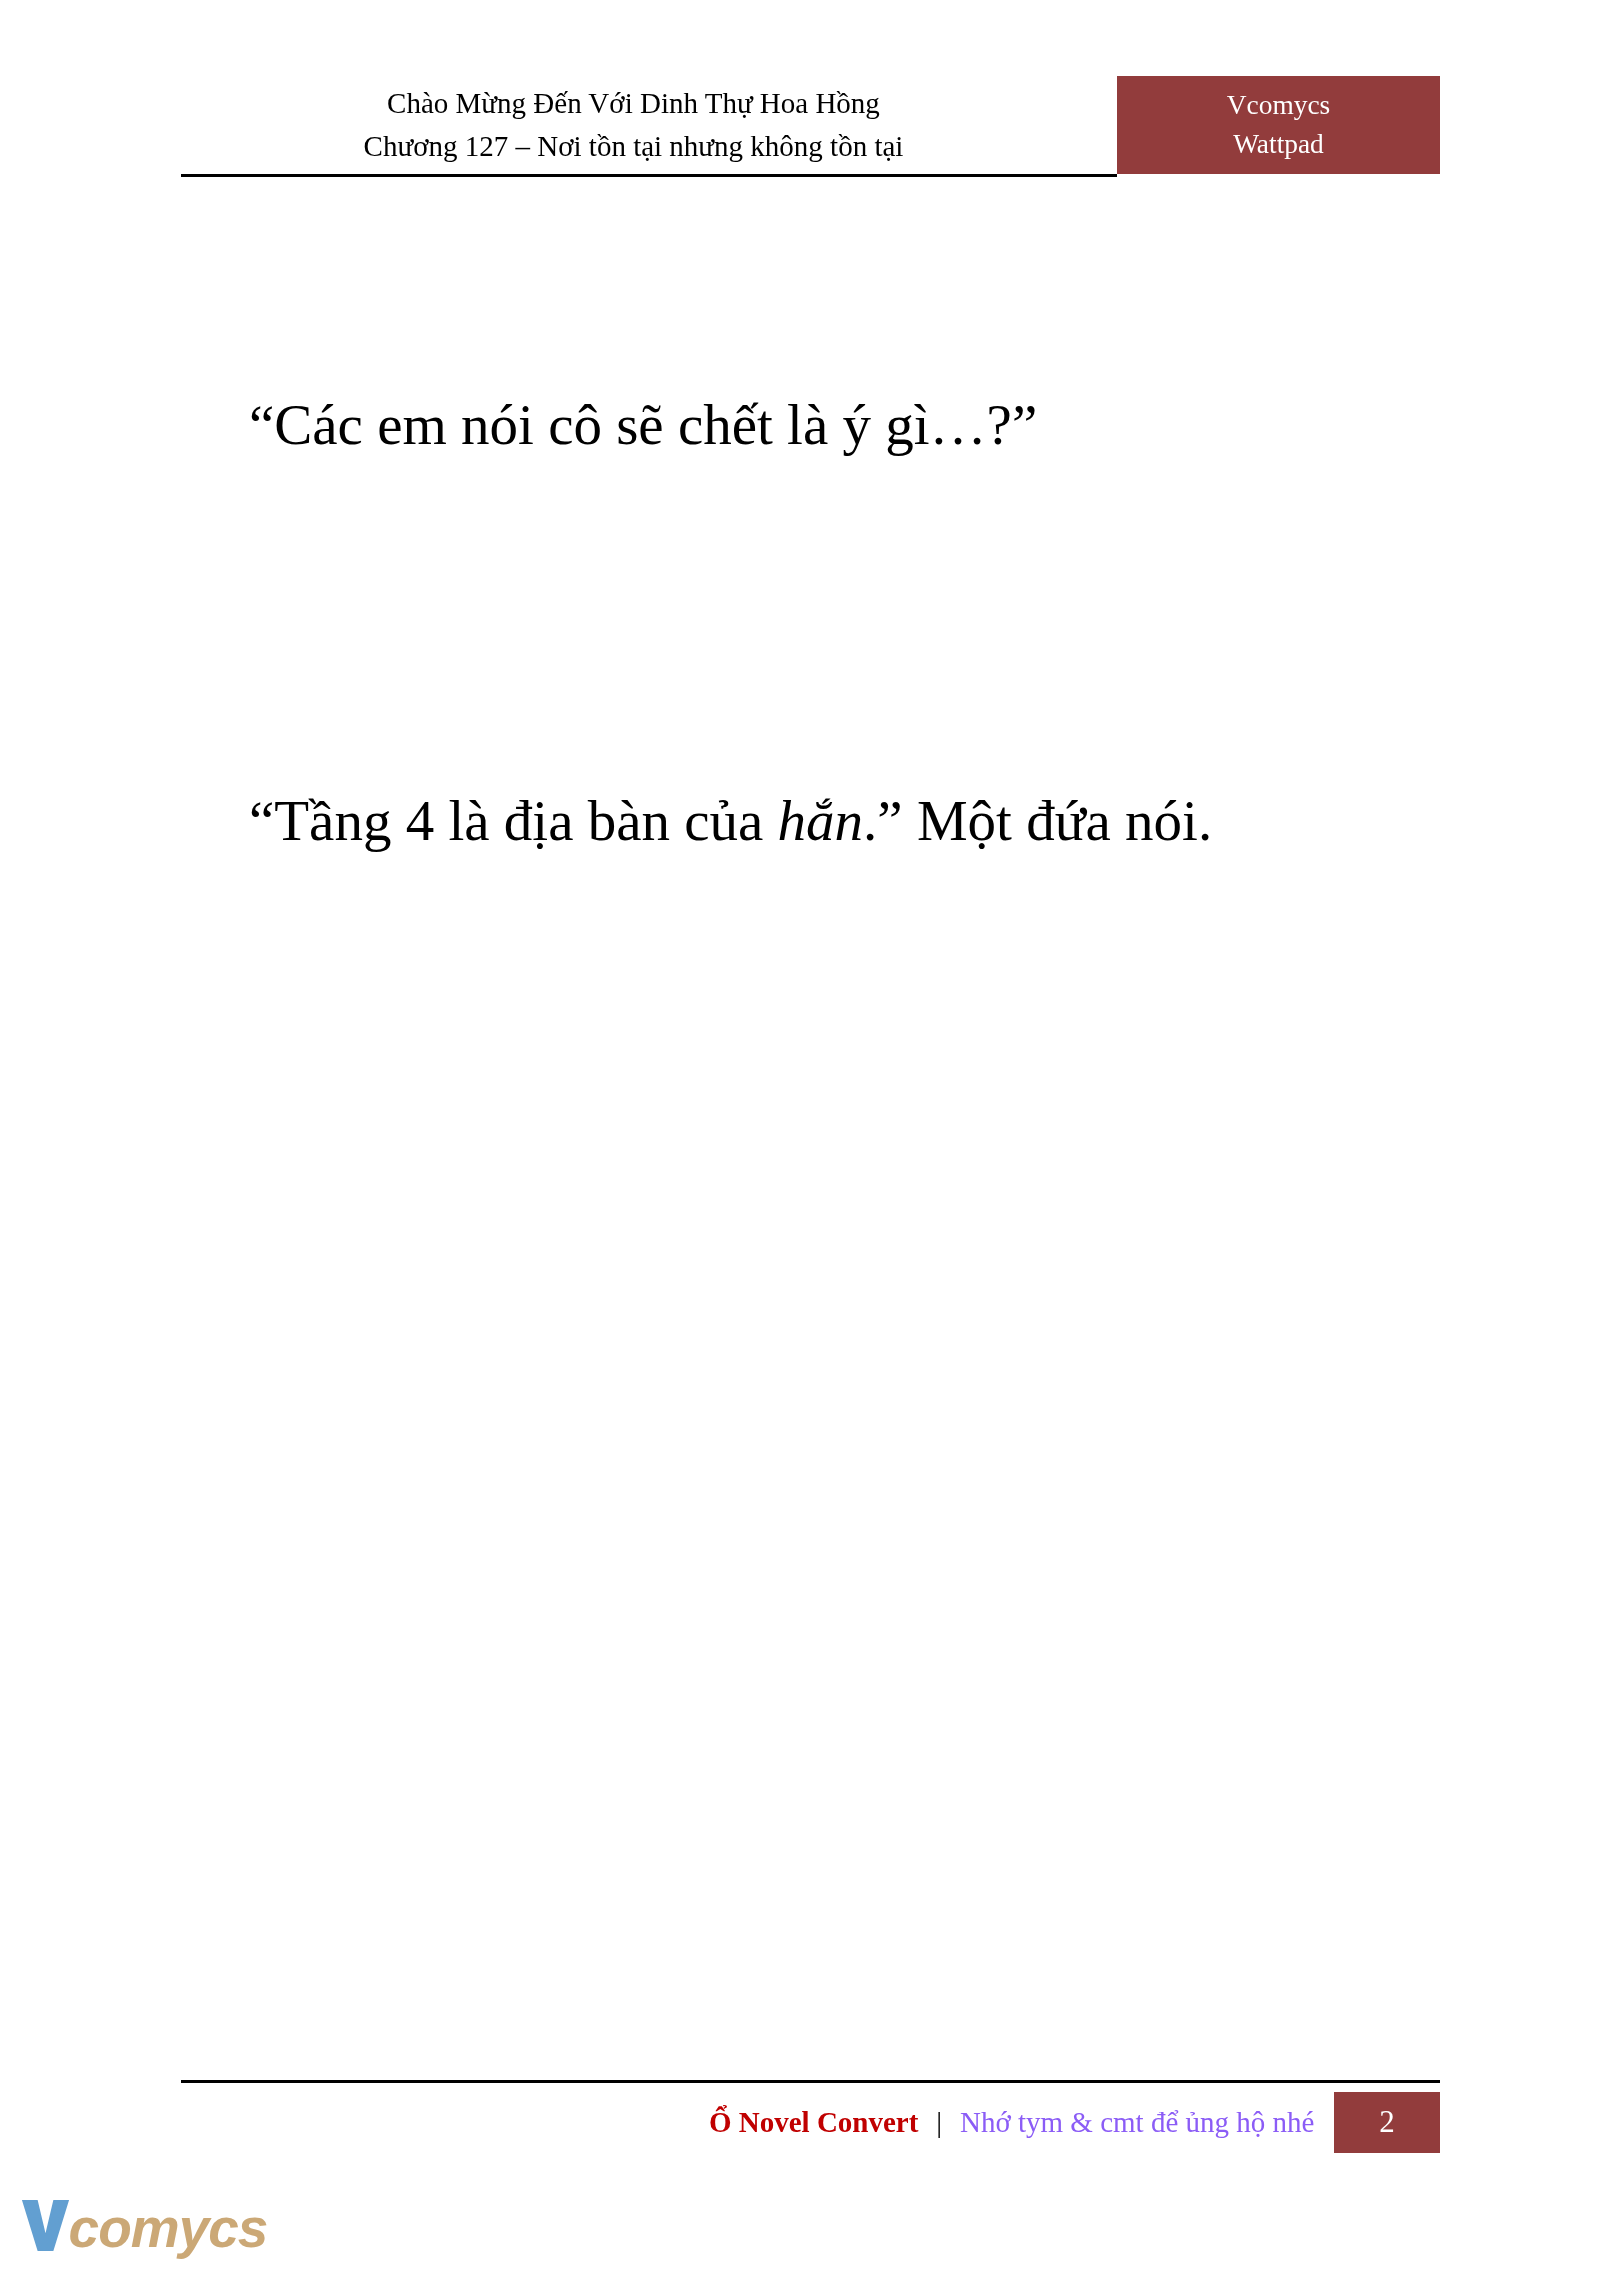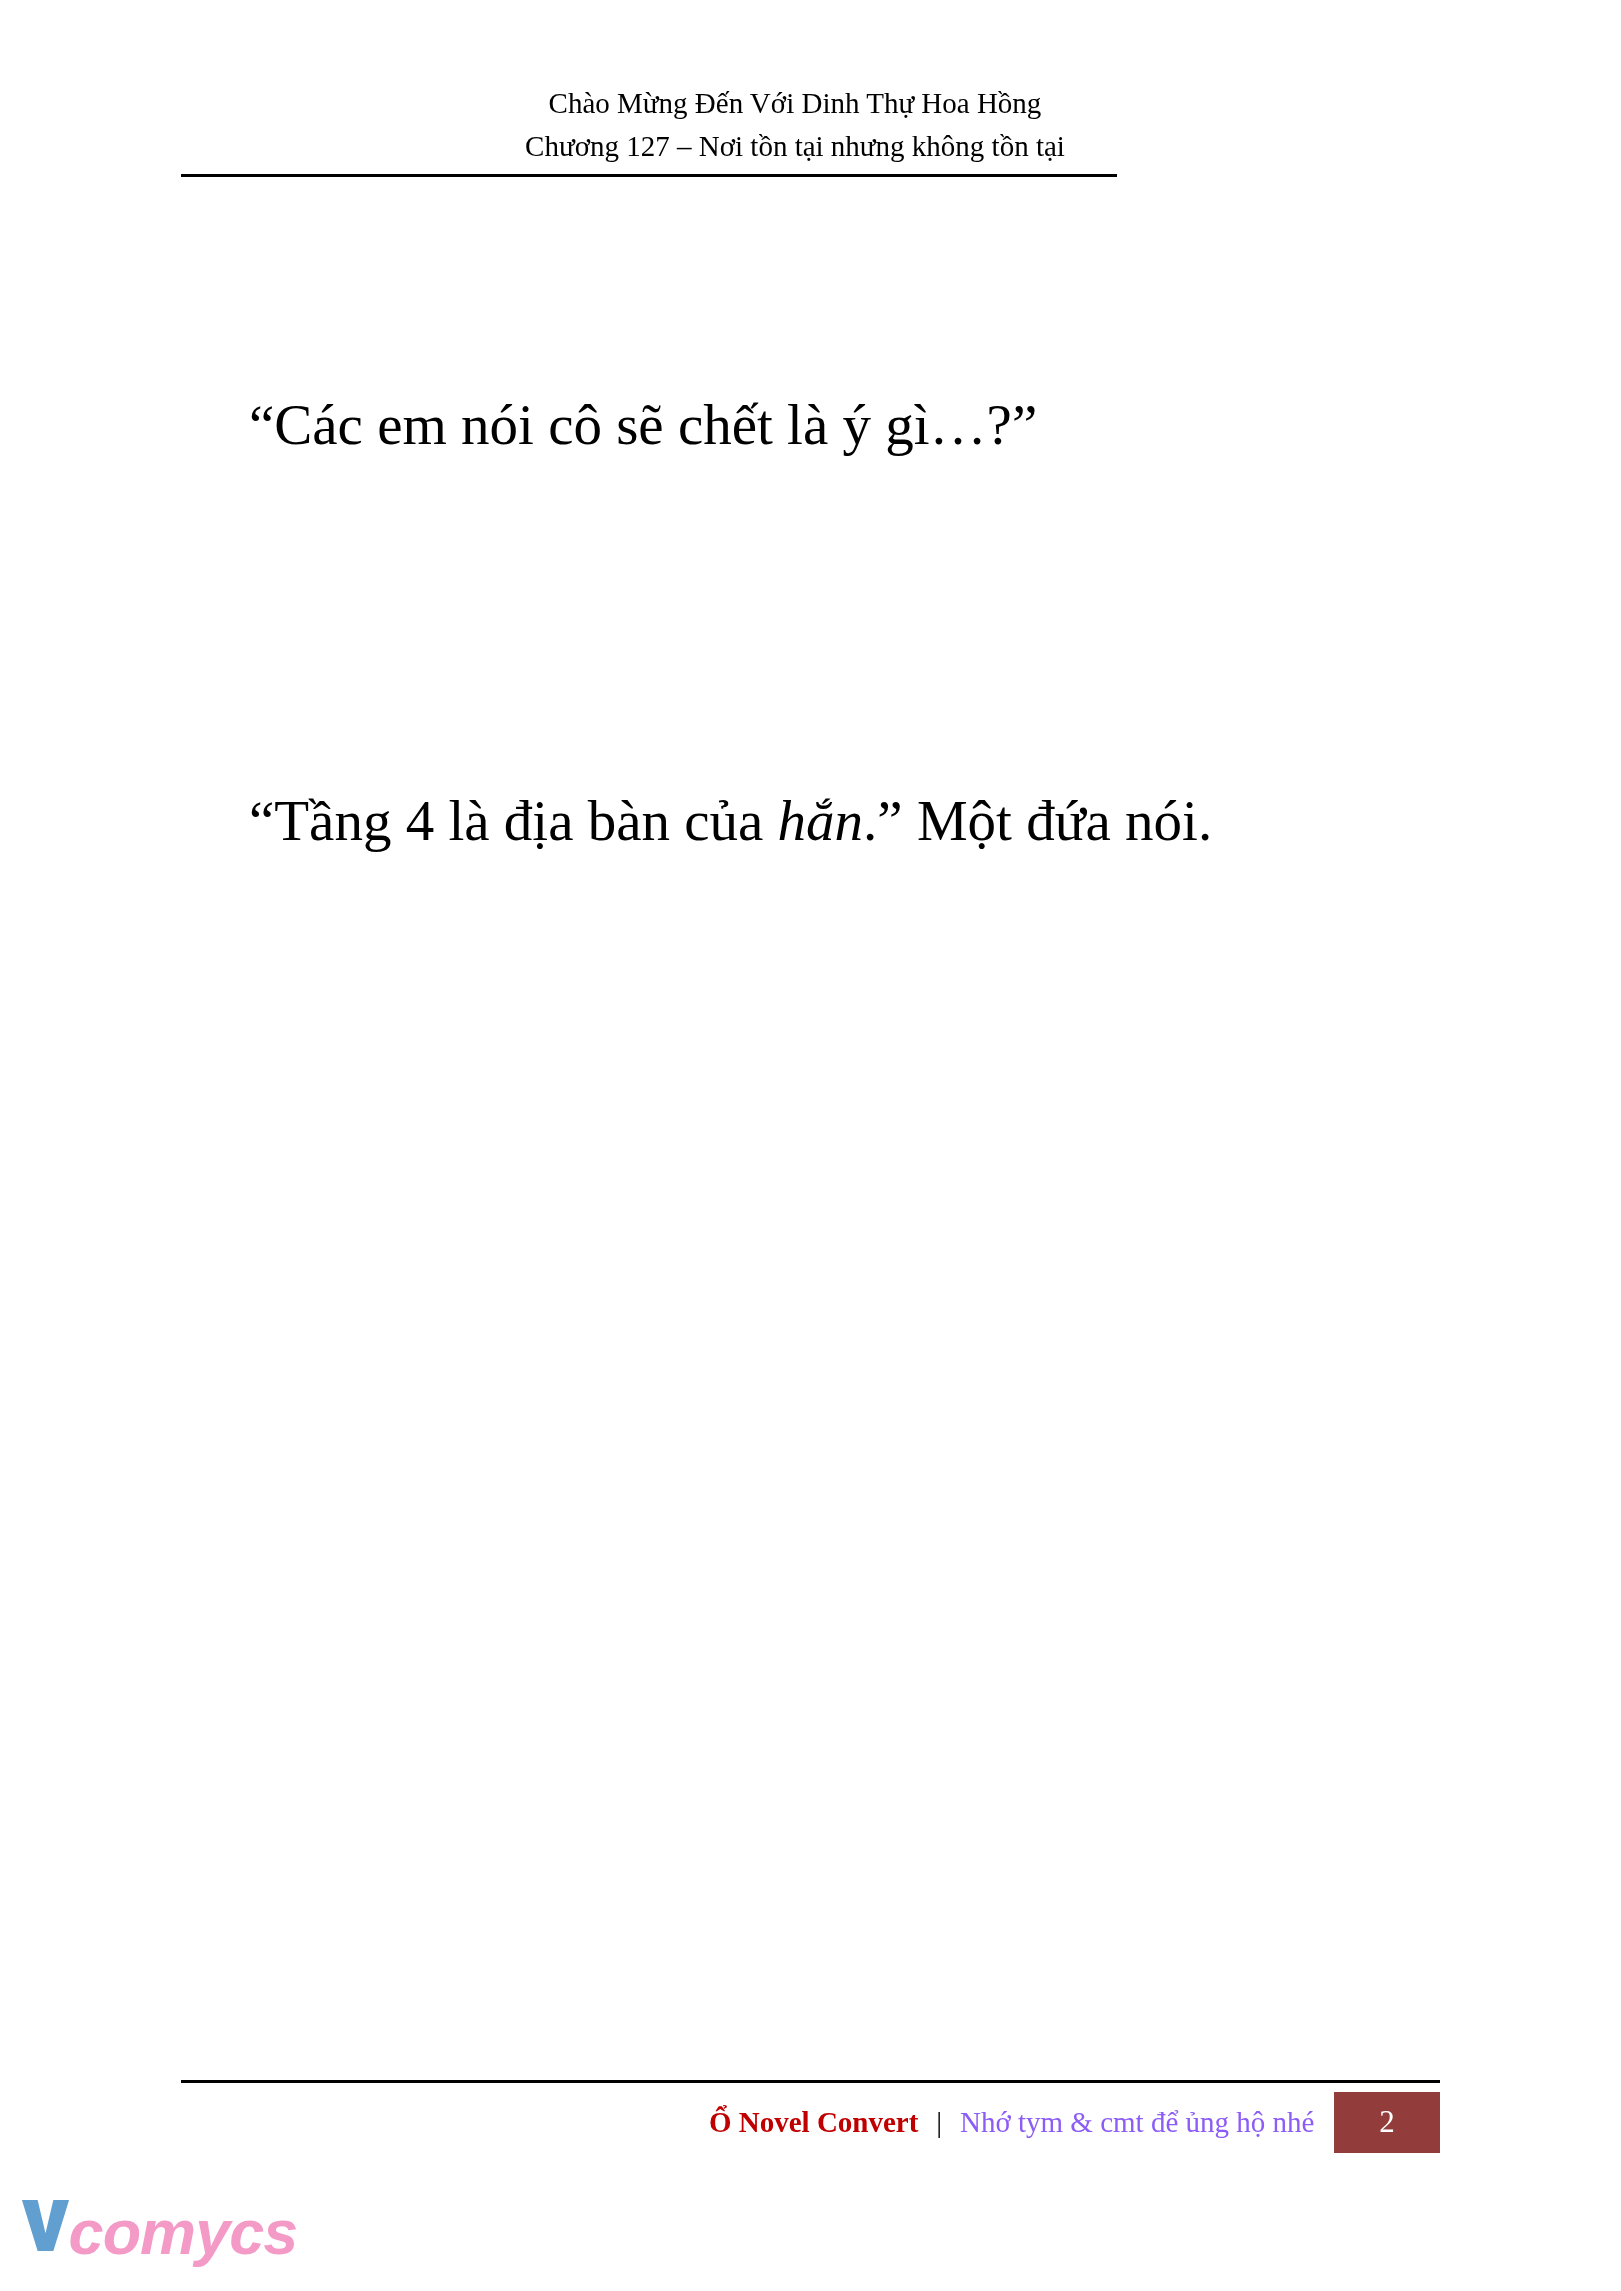--- a/index.html
+++ b/index.html
@@ -150,23 +150,23 @@
     position: absolute;
     left: 17.6px;
     bottom: 13.7px;
     width: 245px;
     height: 90px;
   }
   .wm-text {
     font-family: "Liberation Sans", sans-serif;
     font-weight: bold;
     font-style: italic;
-    font-size: 63px;
+    font-size: 55px;
     letter-spacing: -1px;
-    color: #ec4899;
+    color: #a16207;
     opacity: .55;
     position: absolute;
     left: 51px;
     top: 7.8px;
   }
   .wm-mark {
     position: absolute;
     left: 0;
     top: 5.9px;
     width: 55px;
@@ -175,20 +175,24 @@
   .wm-mark svg { display: block; }
 </style>
 </head>
 <body>
 
 <div class="header">
   <div class="header-inner">
     <div class="header-title-block">
       <div class="header-line1">Chào Mừng Đến Với Dinh Thự Hoa Hồng</div>
       <div class="header-line2">Chương 127 – Nơi tồn tại nhưng không tồn tại</div>
+    </div>
+    <div class="header-badge">
+      <div>Vcomycs</div>
+      <div>Wattpad</div>
     </div>
   </div>
   <div class="header-rule"></div>
 </div>
 
 <div class="content">
 
   <p class="para">“Các em nói cô sẽ chết là ý gì…?”</p>
 
   <div class="gap-1"></div>

